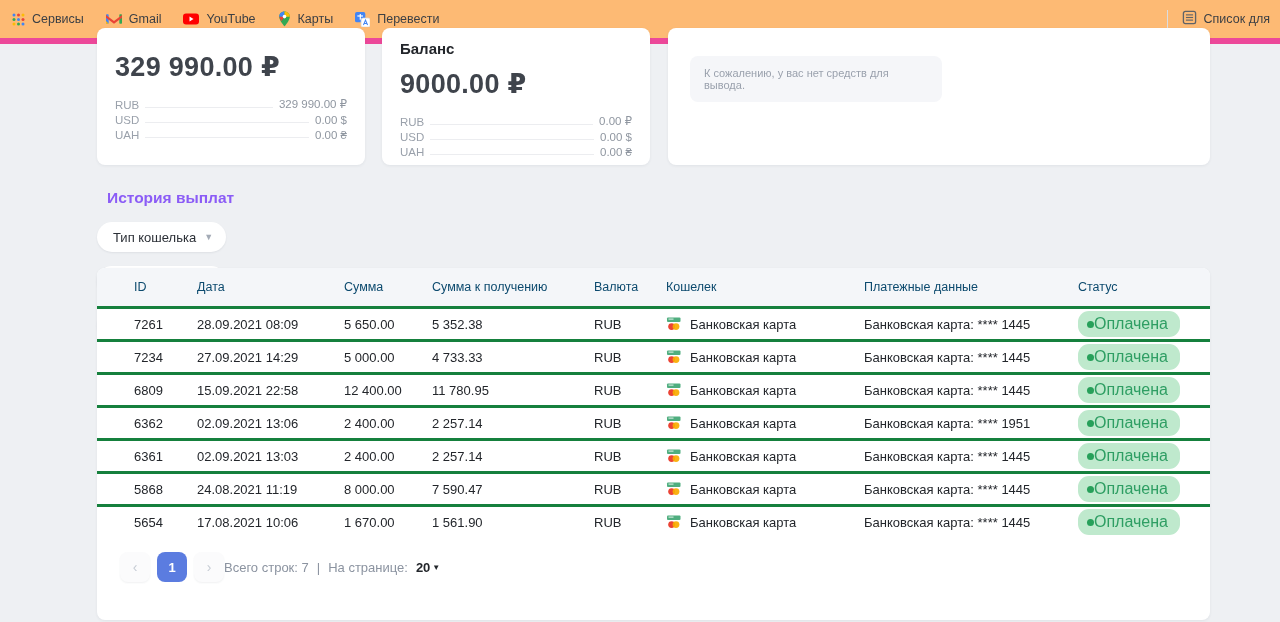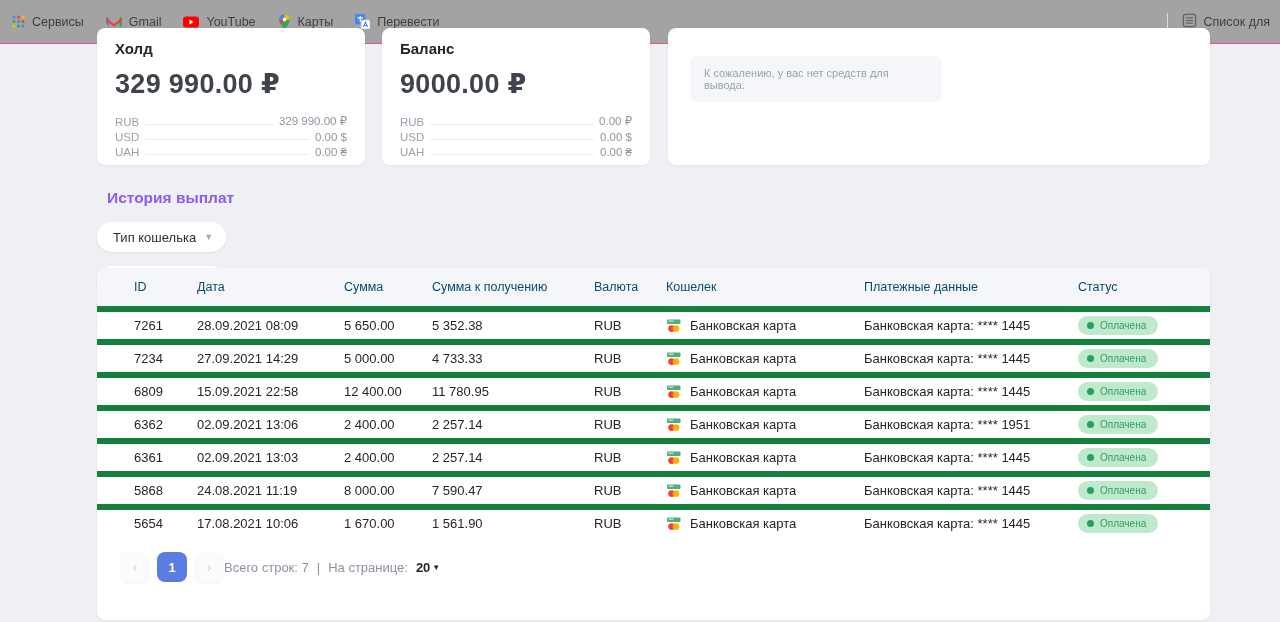--- a/index.html
+++ b/index.html
@@ -7,21 +7,21 @@
   body {
     width:1280px; height:622px; position:relative; overflow:hidden;
     background:#eef0f3;
     font-family:"Liberation Sans","DejaVu Sans",sans-serif;
     color:#23262b;
   }
 
   
   .topbar {
     position:absolute; left:0; top:0; width:1280px; height:44px;
-    background:#a3a3a3; border-bottom:1px solid #ec4899;
+    background:#fdba74; border-bottom:6px solid #ec4899;
     display:flex; align-items:center; padding:0 10px 0 12px; gap:22px;
   }
   .bm { display:flex; align-items:center; gap:7px; font-size:12.5px; color:#3b3f44; cursor:default; }
   .bm svg { display:block; }
   .reading { margin-left:auto; display:flex; align-items:center; gap:7px;
     border-left:1px solid #dadce0; padding-left:14px; height:18px;
     font-size:12.5px; color:#3b3f44; white-space:nowrap; overflow:hidden; }
 
   
   .card {
@@ -59,27 +59,27 @@
     position:absolute; left:97px; top:268px; width:1113px; height:352px;
     background:#fff; border-radius:8px; box-shadow:0 1px 3px rgba(40,50,70,0.07);
     overflow:hidden;
   }
   .grid-row {
     display:grid;
     grid-template-columns:63px 147px 88px 162px 72px 198px 214px 1fr;
     padding-left:37px; align-items:center;
   }
   .thead { height:38px; background:#f4f6f9; font-size:12.5px; color:#0c4a6e; }
-  .trow { height:33px; border-top:6px solid #15803d; font-size:13px; color:#23262b; background:#fff; }
+  .trow { height:33px; border-top:3px solid #15803d; font-size:13px; color:#23262b; background:#fff; }
   .c { white-space:nowrap; overflow:hidden; }
   .c-wallet { display:flex; align-items:center; gap:8px; }
   .cardicon { display:inline-flex; width:16px; height:14px; position:relative; flex:0 0 auto; }
   .pill {
-    display:inline-flex; align-items:center; gap:6px; background:#bfe9cd;
-    color:#2e9e63; border-radius:11px; padding:4px 12px 4px 9px; font-size:10px;
+    display:inline-flex; align-items:center; gap:0; background:#bfe9cd;
+    color:#2e9e63; border-radius:11px; padding:4px 12px 4px 9px; font-size:16px;
   }
   .pill .dot { width:7px; height:7px; border-radius:50%; background:#27a05a; }
 
   
   .pagination { display:flex; align-items:center; margin:15px 0 0 23px; }
   .pg-btn {
     width:30px; height:30px; border:none; border-radius:8px; background:#fbfbfc;
     box-shadow:0 1px 2px rgba(40,50,70,0.07); color:#c6ccd4; font-size:14px;
     display:flex; align-items:center; justify-content:center; cursor:pointer; font-family:inherit;
   }
@@ -163,21 +163,20 @@
         <rect x="4.2" y="4.6" width="7.6" height="1.2" fill="#5f6368"></rect>
         <rect x="4.2" y="7.4" width="7.6" height="1.2" fill="#5f6368"></rect>
         <rect x="4.2" y="10.2" width="7.6" height="1.2" fill="#5f6368"></rect>
       </svg>
     </span>
     <span>Список для</span>
   </div>
 </div>
 
 <div class="card card-hold">
-  <div class="card-title">Холд</div>
   <div class="card-total">329 990.00 ₽</div>
   <div class="cur-rows">
     <div class="cur-row">
       <span class="cur-code">RUB</span>
       <span class="cur-lead"></span>
       <span class="cur-val">329 990.00 ₽</span>
     </div>
     <div class="cur-row">
       <span class="cur-code">USD</span>
       <span class="cur-lead"></span>

